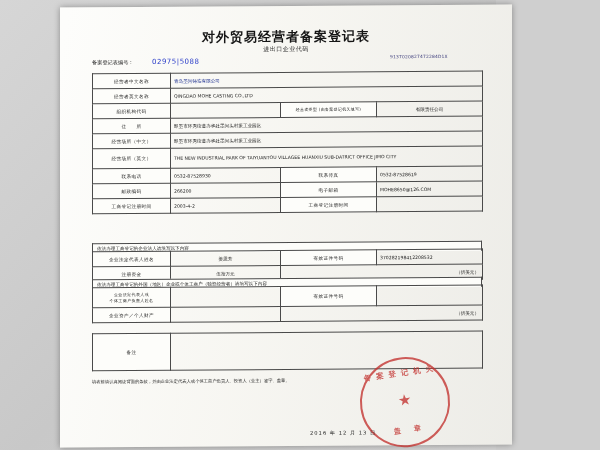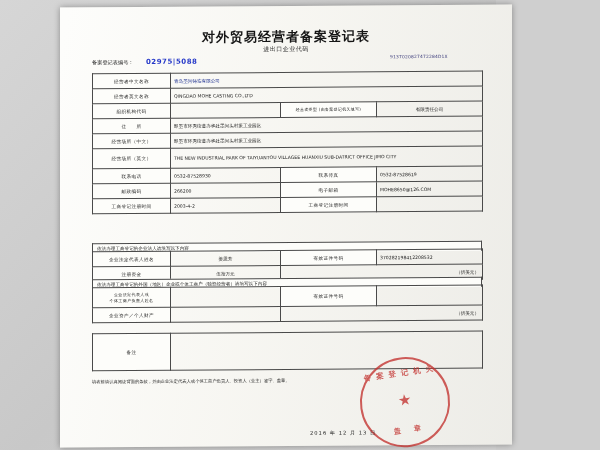--- a/index.html
+++ b/index.html
@@ -31,21 +31,21 @@
   .title{
     position:absolute;left:0;top:22px;width:452px;text-align:center;
     font-family:"DejaVu Serif", serif;
     font-weight:bold;font-size:13px;letter-spacing:1px;color:#161616;
   }
   .subtitle{
     position:absolute;left:0;top:39px;width:452px;text-align:center;
     font-size:6px;letter-spacing:.5px;color:#2a2a2a;
   }
   .regno-label{position:absolute;left:32px;top:52px;font-size:5.2px;color:#222;}
-  .regno-val{position:absolute;left:86px;top:51px;font-size:7px;color:#2437c8;font-weight:bold;letter-spacing:.5px;}
+  .regno-val{position:absolute;left:92px;top:51px;font-size:7px;color:#2437c8;font-weight:normal;letter-spacing:.5px;}
   .impexp-val{position:absolute;left:330px;top:49px;font-size:4.4px;color:#3a3a7a;letter-spacing:.2px;}
   
   .tbl{
     position:absolute;left:32px;top:66px;width:390px;
     border-collapse:collapse;table-layout:fixed;
   }
   .tbl td{
     border:0.6px solid #4a4a4a;
     height:14px;padding:0 3px;font-size:4.6px;color:#1d1d1d;
     vertical-align:middle;

